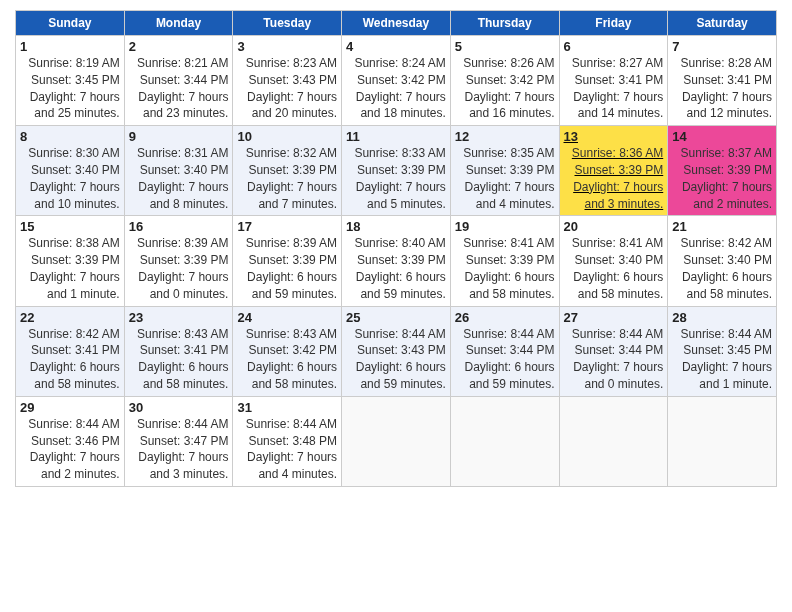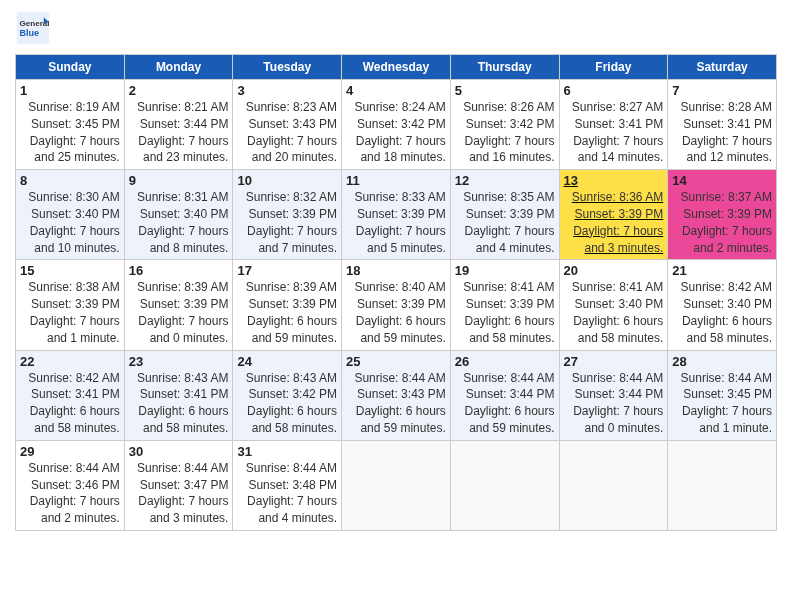--- a/index.html
+++ b/index.html
@@ -95,38 +95,20 @@
       background: #f9f9f9 !important;
     }
     .last-row td {
       height: 70px;
     }
   </style>
 </head>
 <body>
 
 <div class="page">
-  <div class="header">
-    <div class="logo">
-      <svg class="logo-icon" viewBox="0 0 40 40">
-        <rect x="2" y="2" width="36" height="36" rx="4" fill="#e8f0fb"></rect>
-        <text x="5" y="18" font-size="9" font-weight="bold" fill="#333">General</text>
-        <text x="5" y="29" font-size="10" font-weight="bold" fill="#1a5cb5">Blue</text>
-        <polygon points="32,8 38,14 32,14" fill="#1a5cb5"></polygon>
-      </svg>
-      <div>
-        <div><span class="logo-text-general"></span></div>
-        <div><span class="logo-text-blue"></span></div>
-      </div>
-    </div>
-    <div class="header-right">
-      <div class="month-title"></div>
-      <div class="location"></div>
-    </div>
-  </div>
 
   <table class="calendar">
     <thead>
       <tr>
       <th>Sunday</th>
           <th>Monday</th>
           <th>Tuesday</th>
           <th>Wednesday</th>
           <th>Thursday</th>
           <th>Friday</th>

